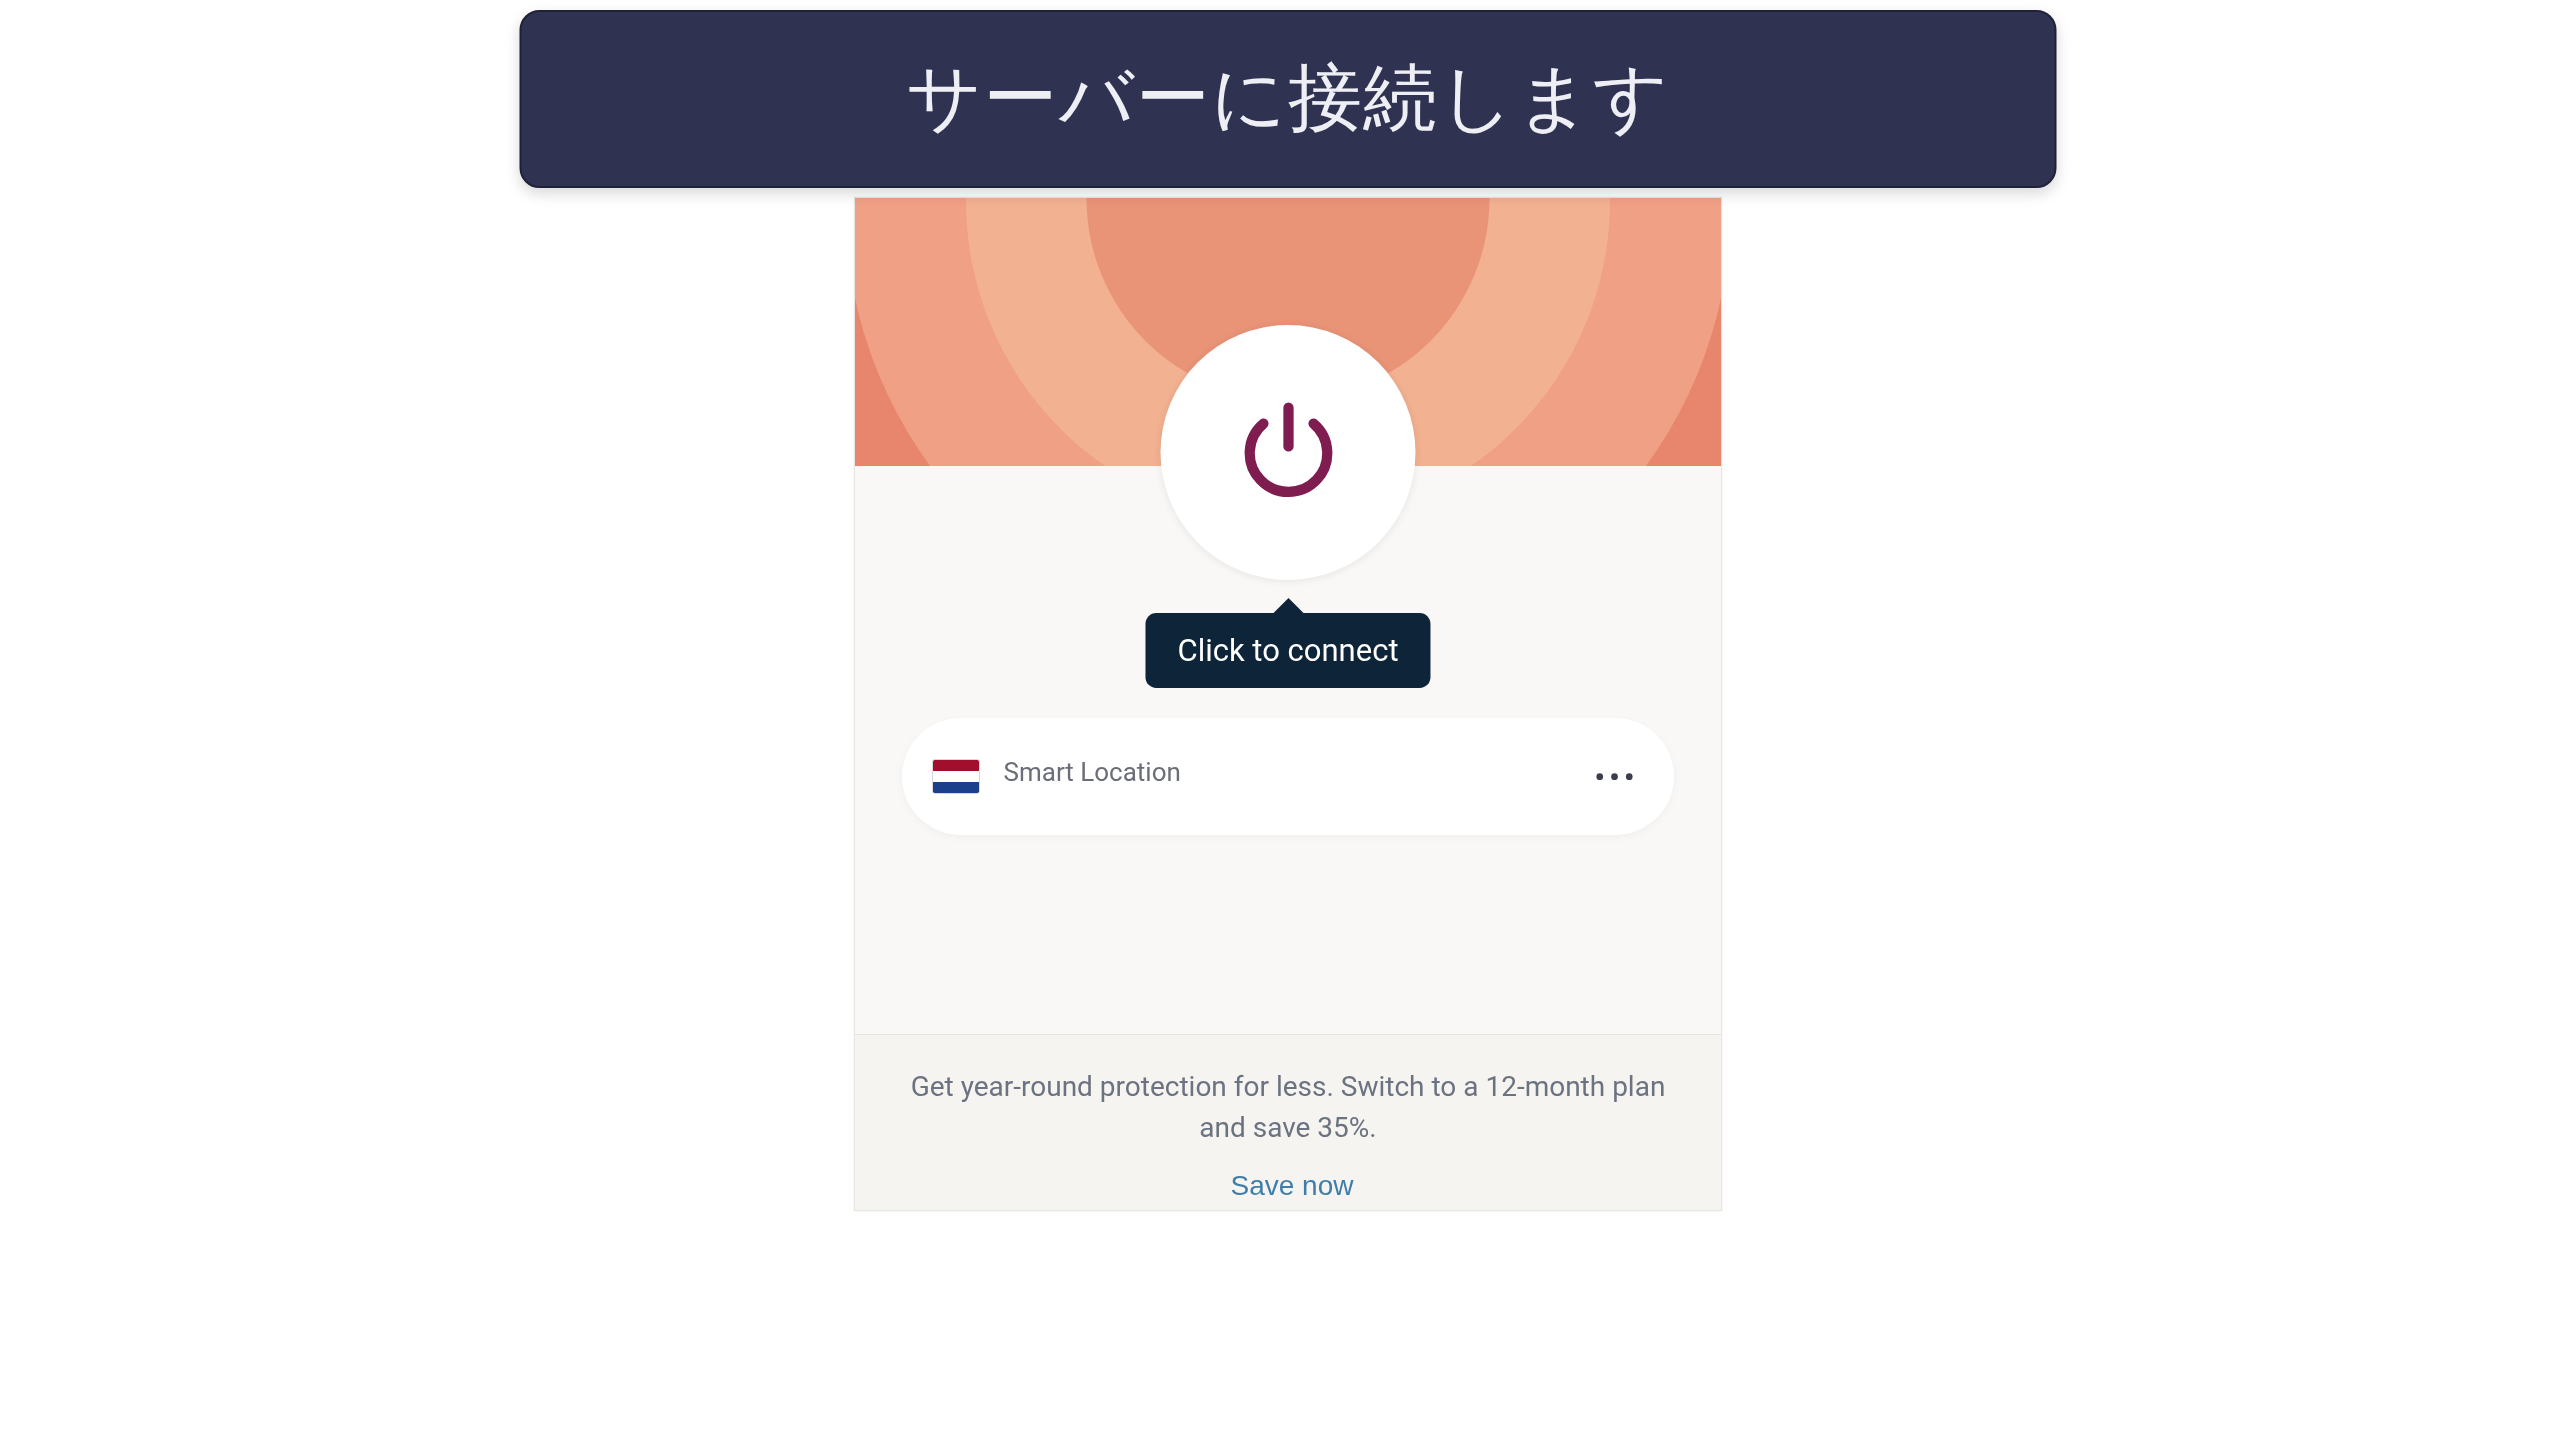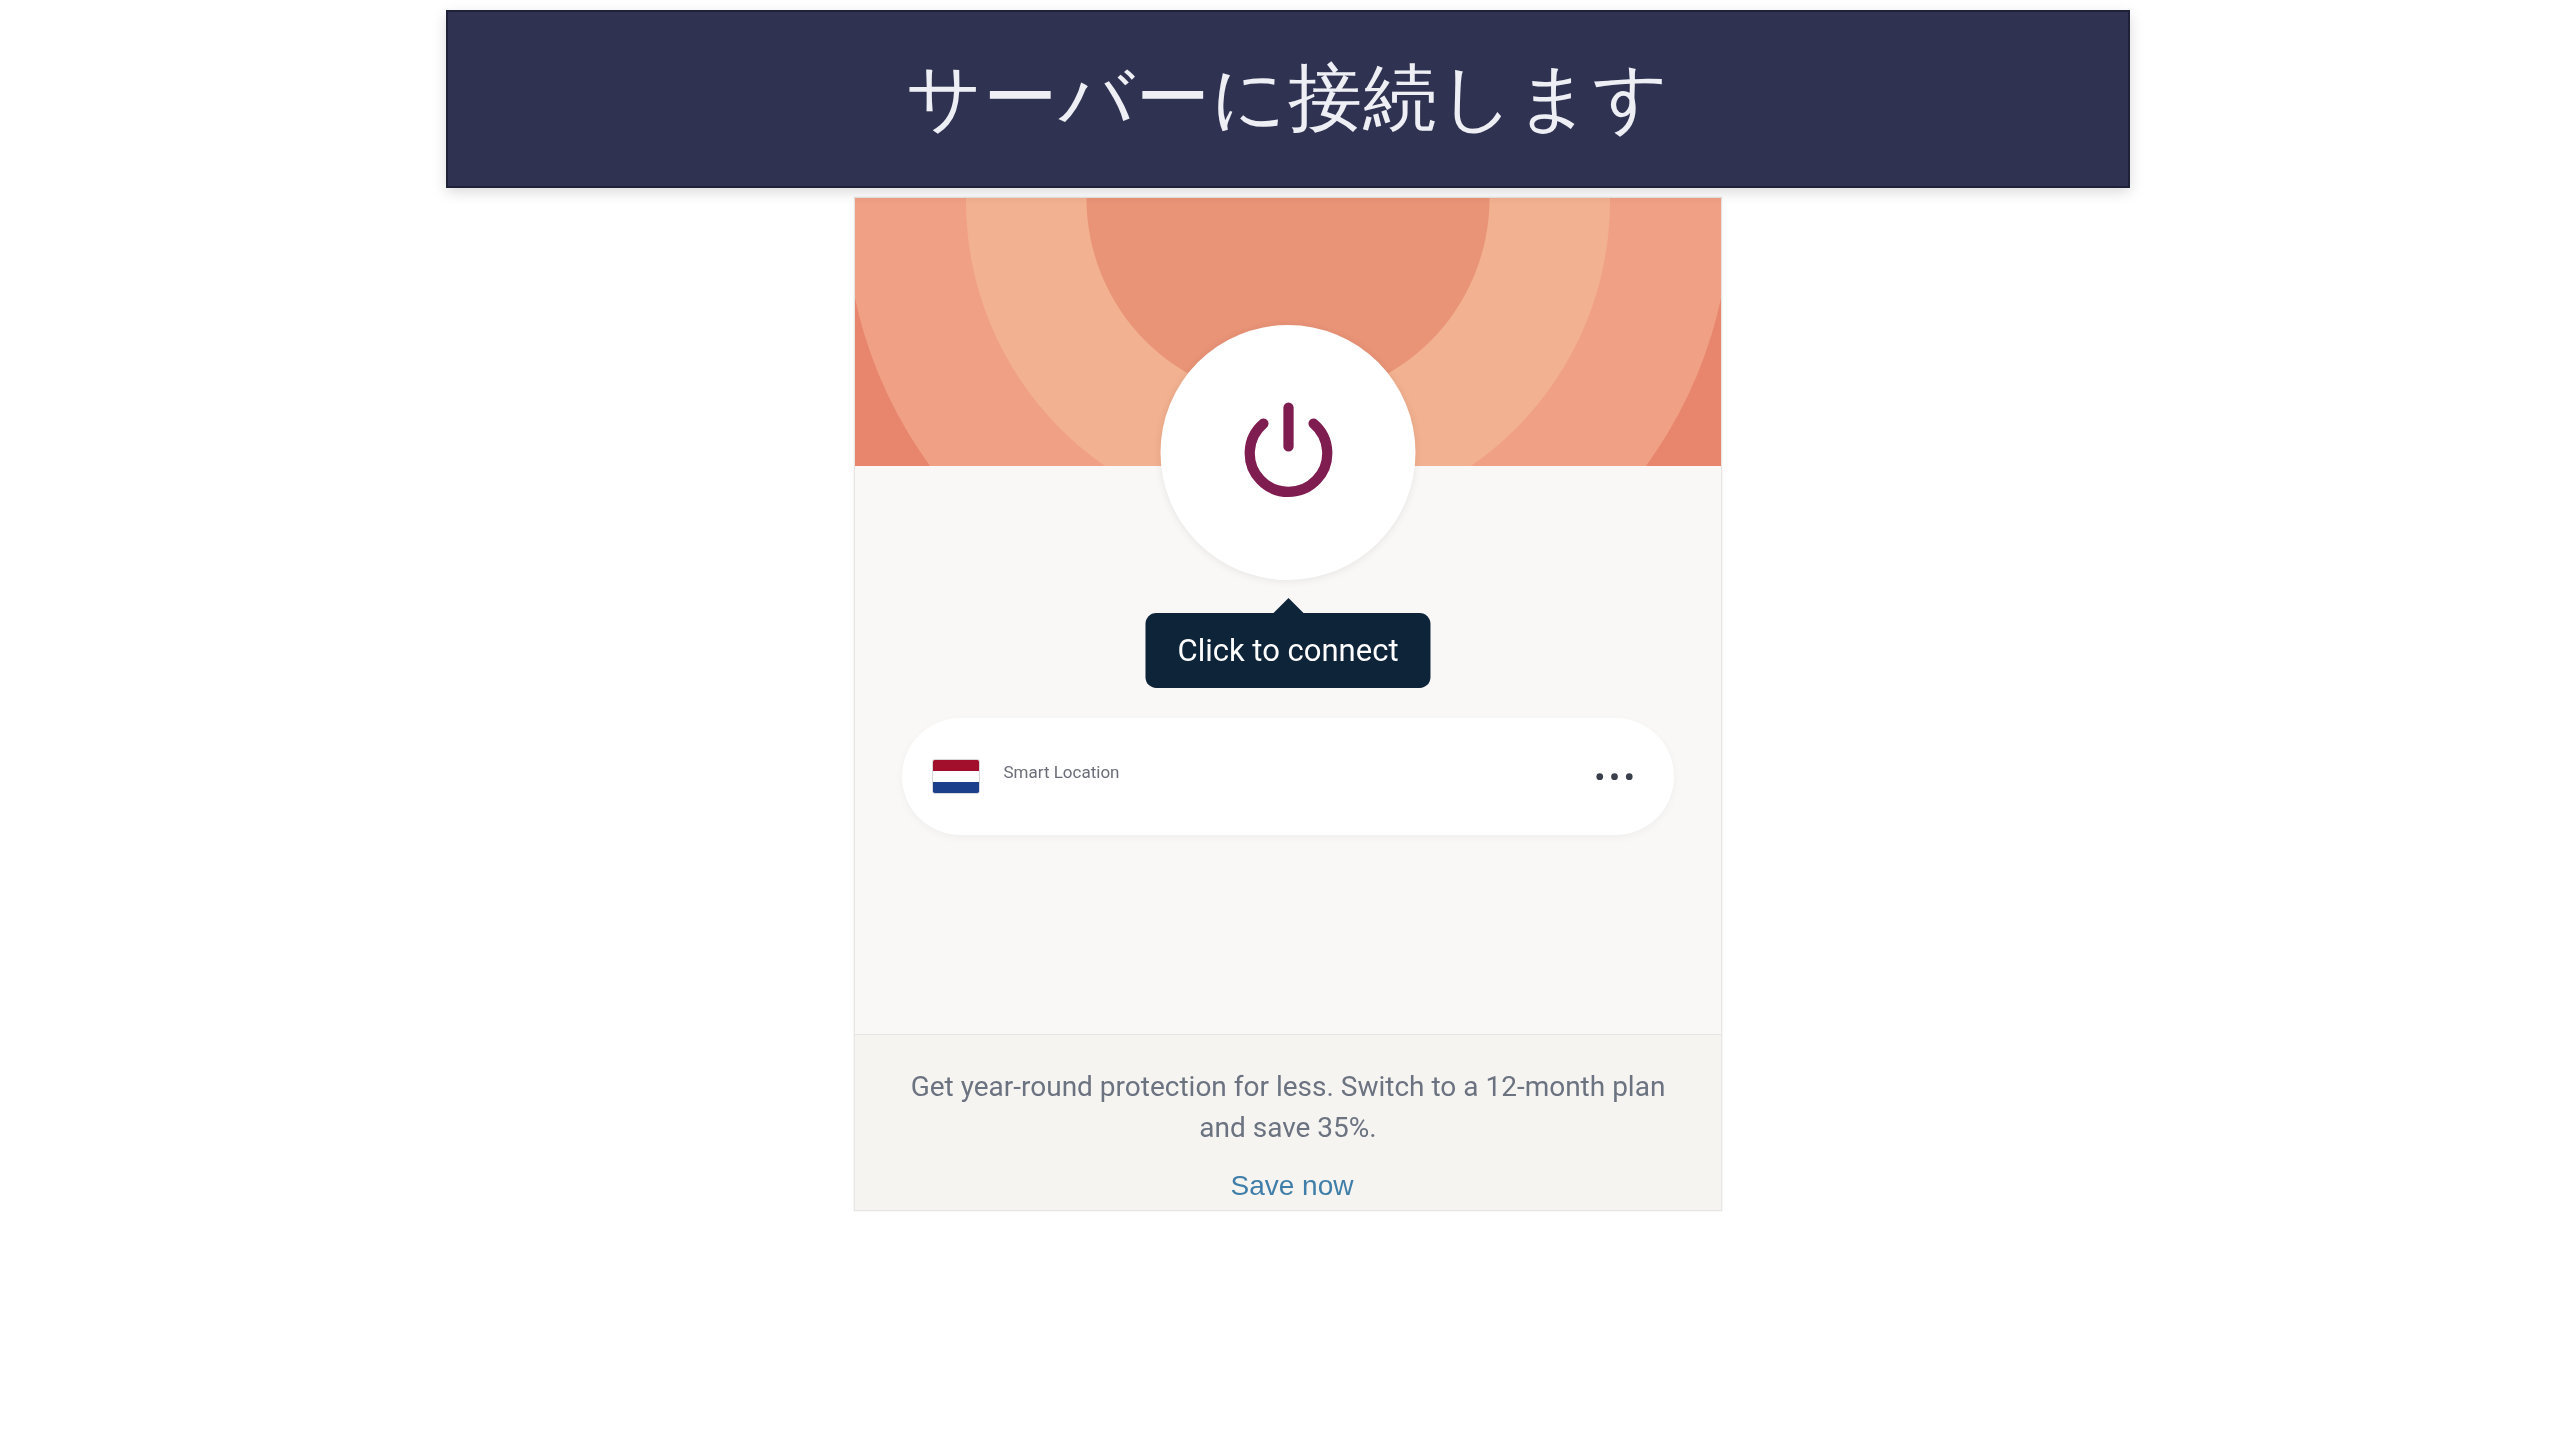--- a/index.html
+++ b/index.html
@@ -26,25 +26,25 @@
     background: var(--page-bg);
     font-family: -apple-system, BlinkMacSystemFont, "Segoe UI", Roboto, "Helvetica Neue", sans-serif;
   }
 
   
   .header-bar {
     position: absolute;
     top: 10px;
     left: 50%;
     transform: translateX(-50%);
-    width: 1684px;
+    width: 1537px;
     height: 178px;
     background: var(--header-bg);
     border: 2.7px solid var(--header-border);
-    border-radius: 0;
+    border-radius: 20px;
     display: flex;
     align-items: center;
     justify-content: center;
     box-shadow: 0 5.4px 13.4px rgba(0,0,0,0.15);
     z-index: 10;
   }
   .header-bar .title {
     color: var(--header-text);
     font-size: 74px;
     font-weight: 300;
@@ -160,21 +160,21 @@
     border: 0.7px solid #d8d8d8;
   }
   .flag .stripe { position:absolute; left:0; right:0; height: 34%; }
   .flag .stripe.r { top:0; background:#a20f2c; }
   .flag .stripe.w { top:33%; background:#ffffff; }
   .flag .stripe.b { bottom:0; background:#1b3f8b; }
 
   .loc-text { margin-left: 24px; flex: 1; }
   .loc-text .label {
     color: var(--muted-text);
-    font-size: 17px;
+    font-size: 26px;
     line-height: 1.1;
     margin-bottom: 8px;
   }
   .loc-text .name {
     color: #1e2432;
     font-size: 35px;
     font-weight: 500;
     line-height: 1.1;
   }
   .more-btn {

